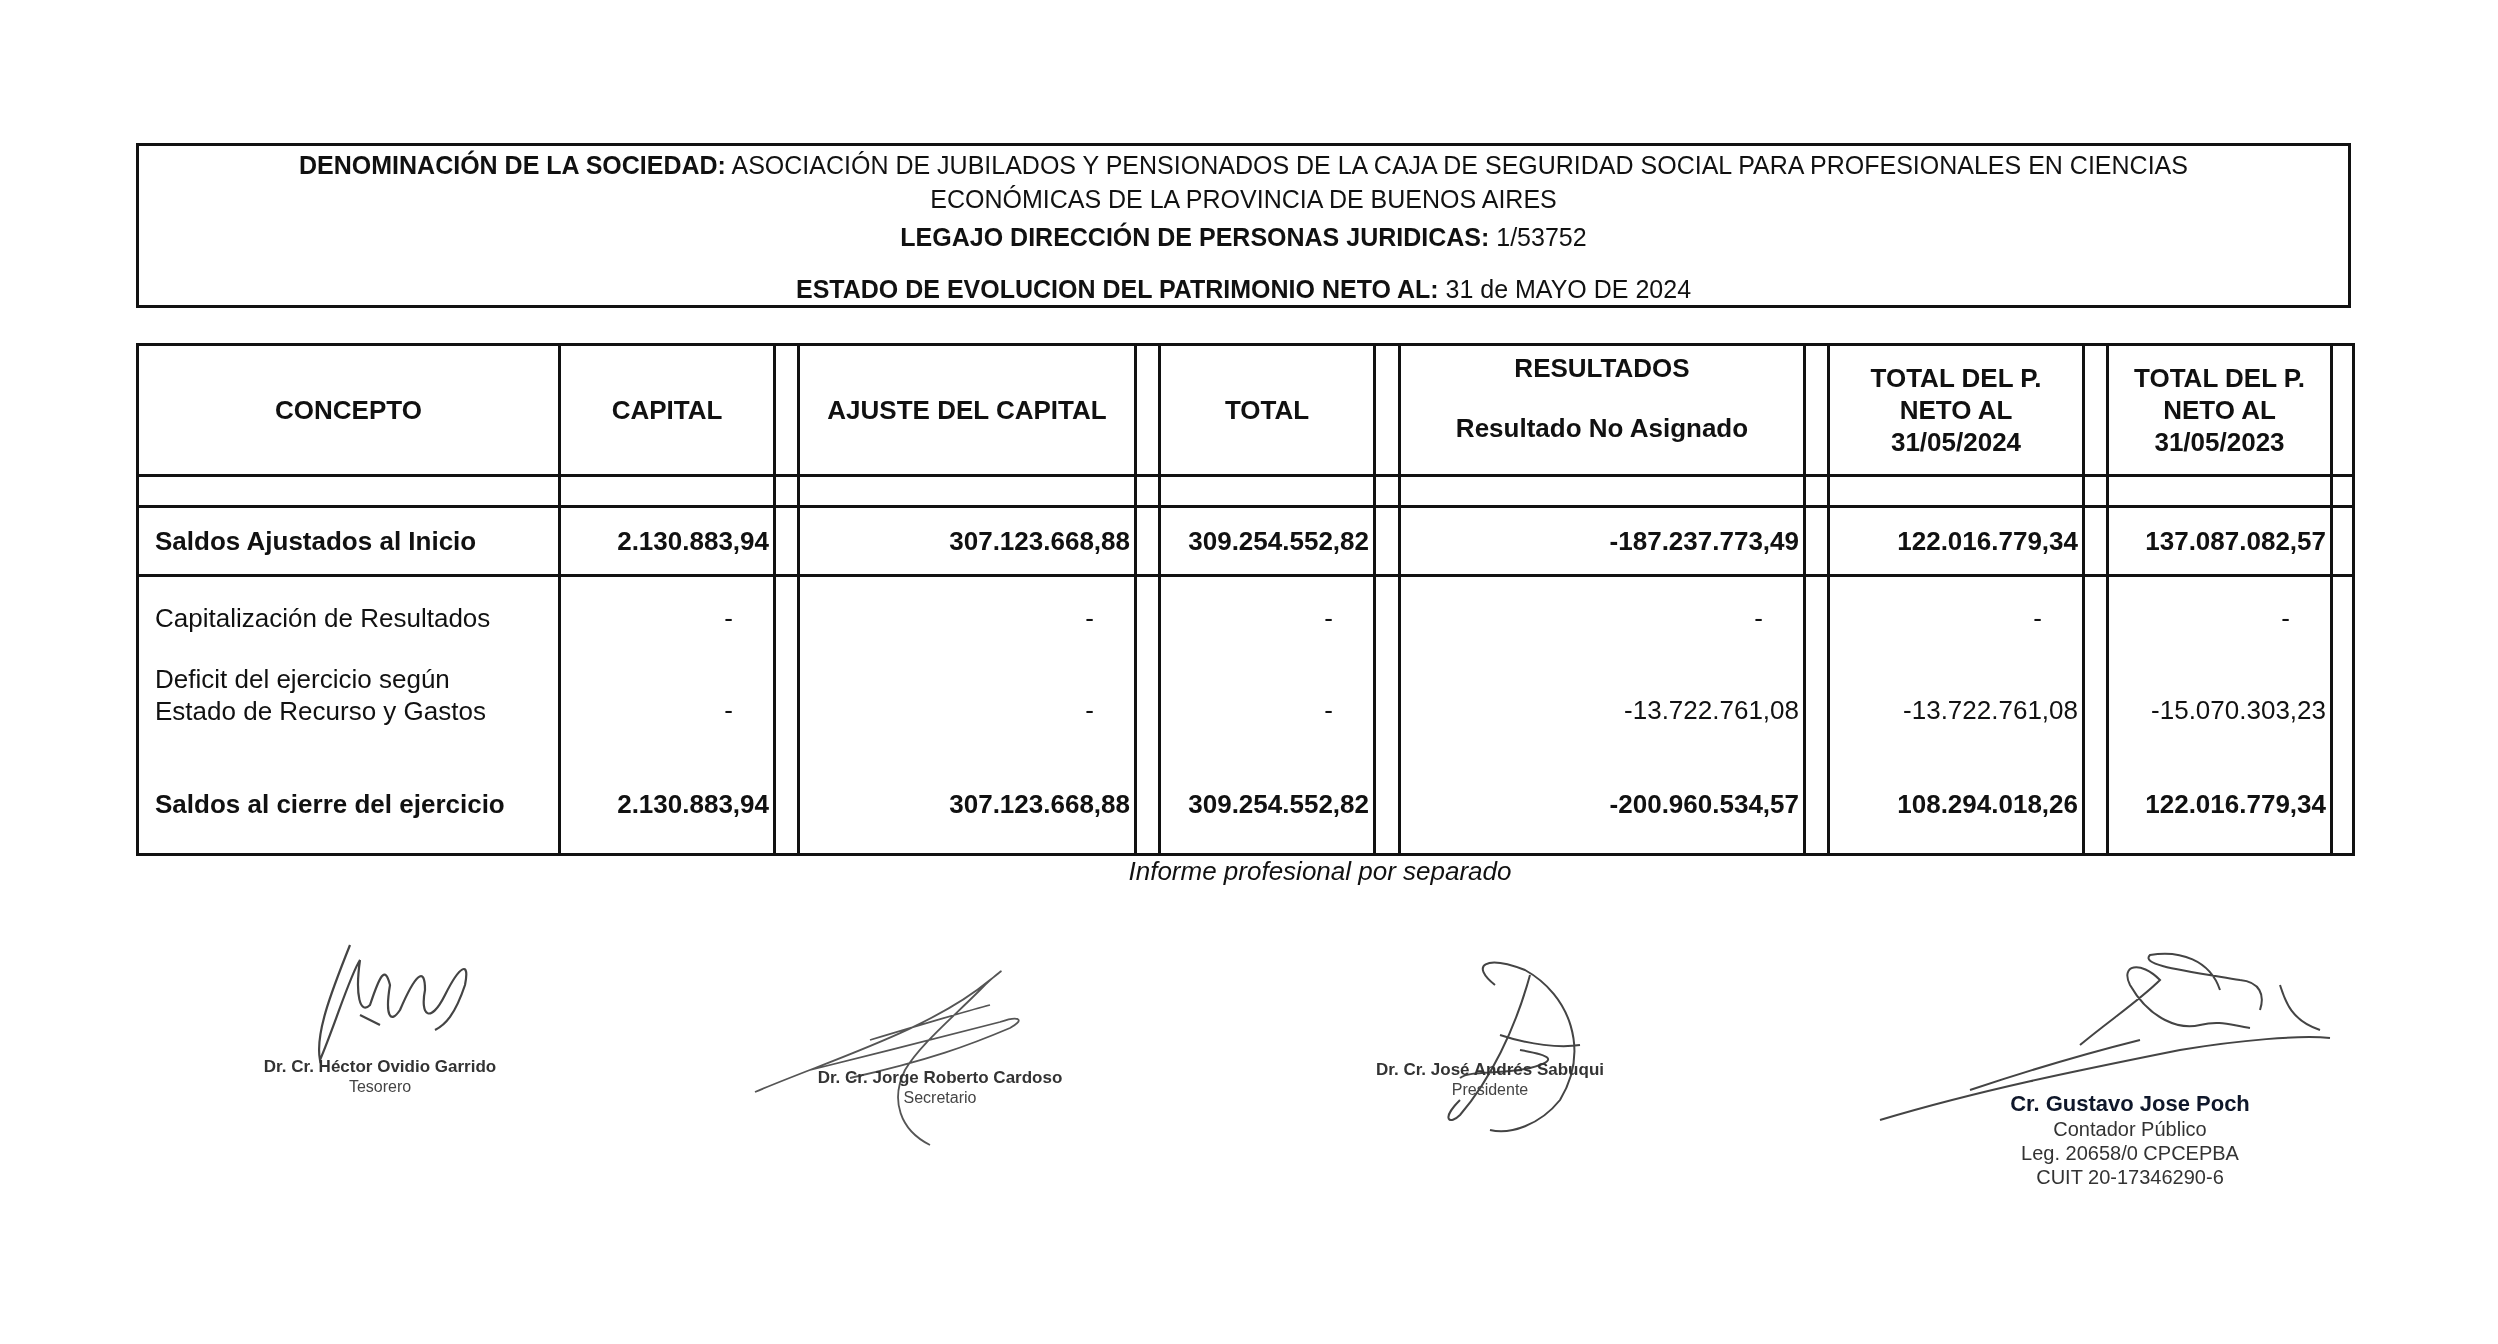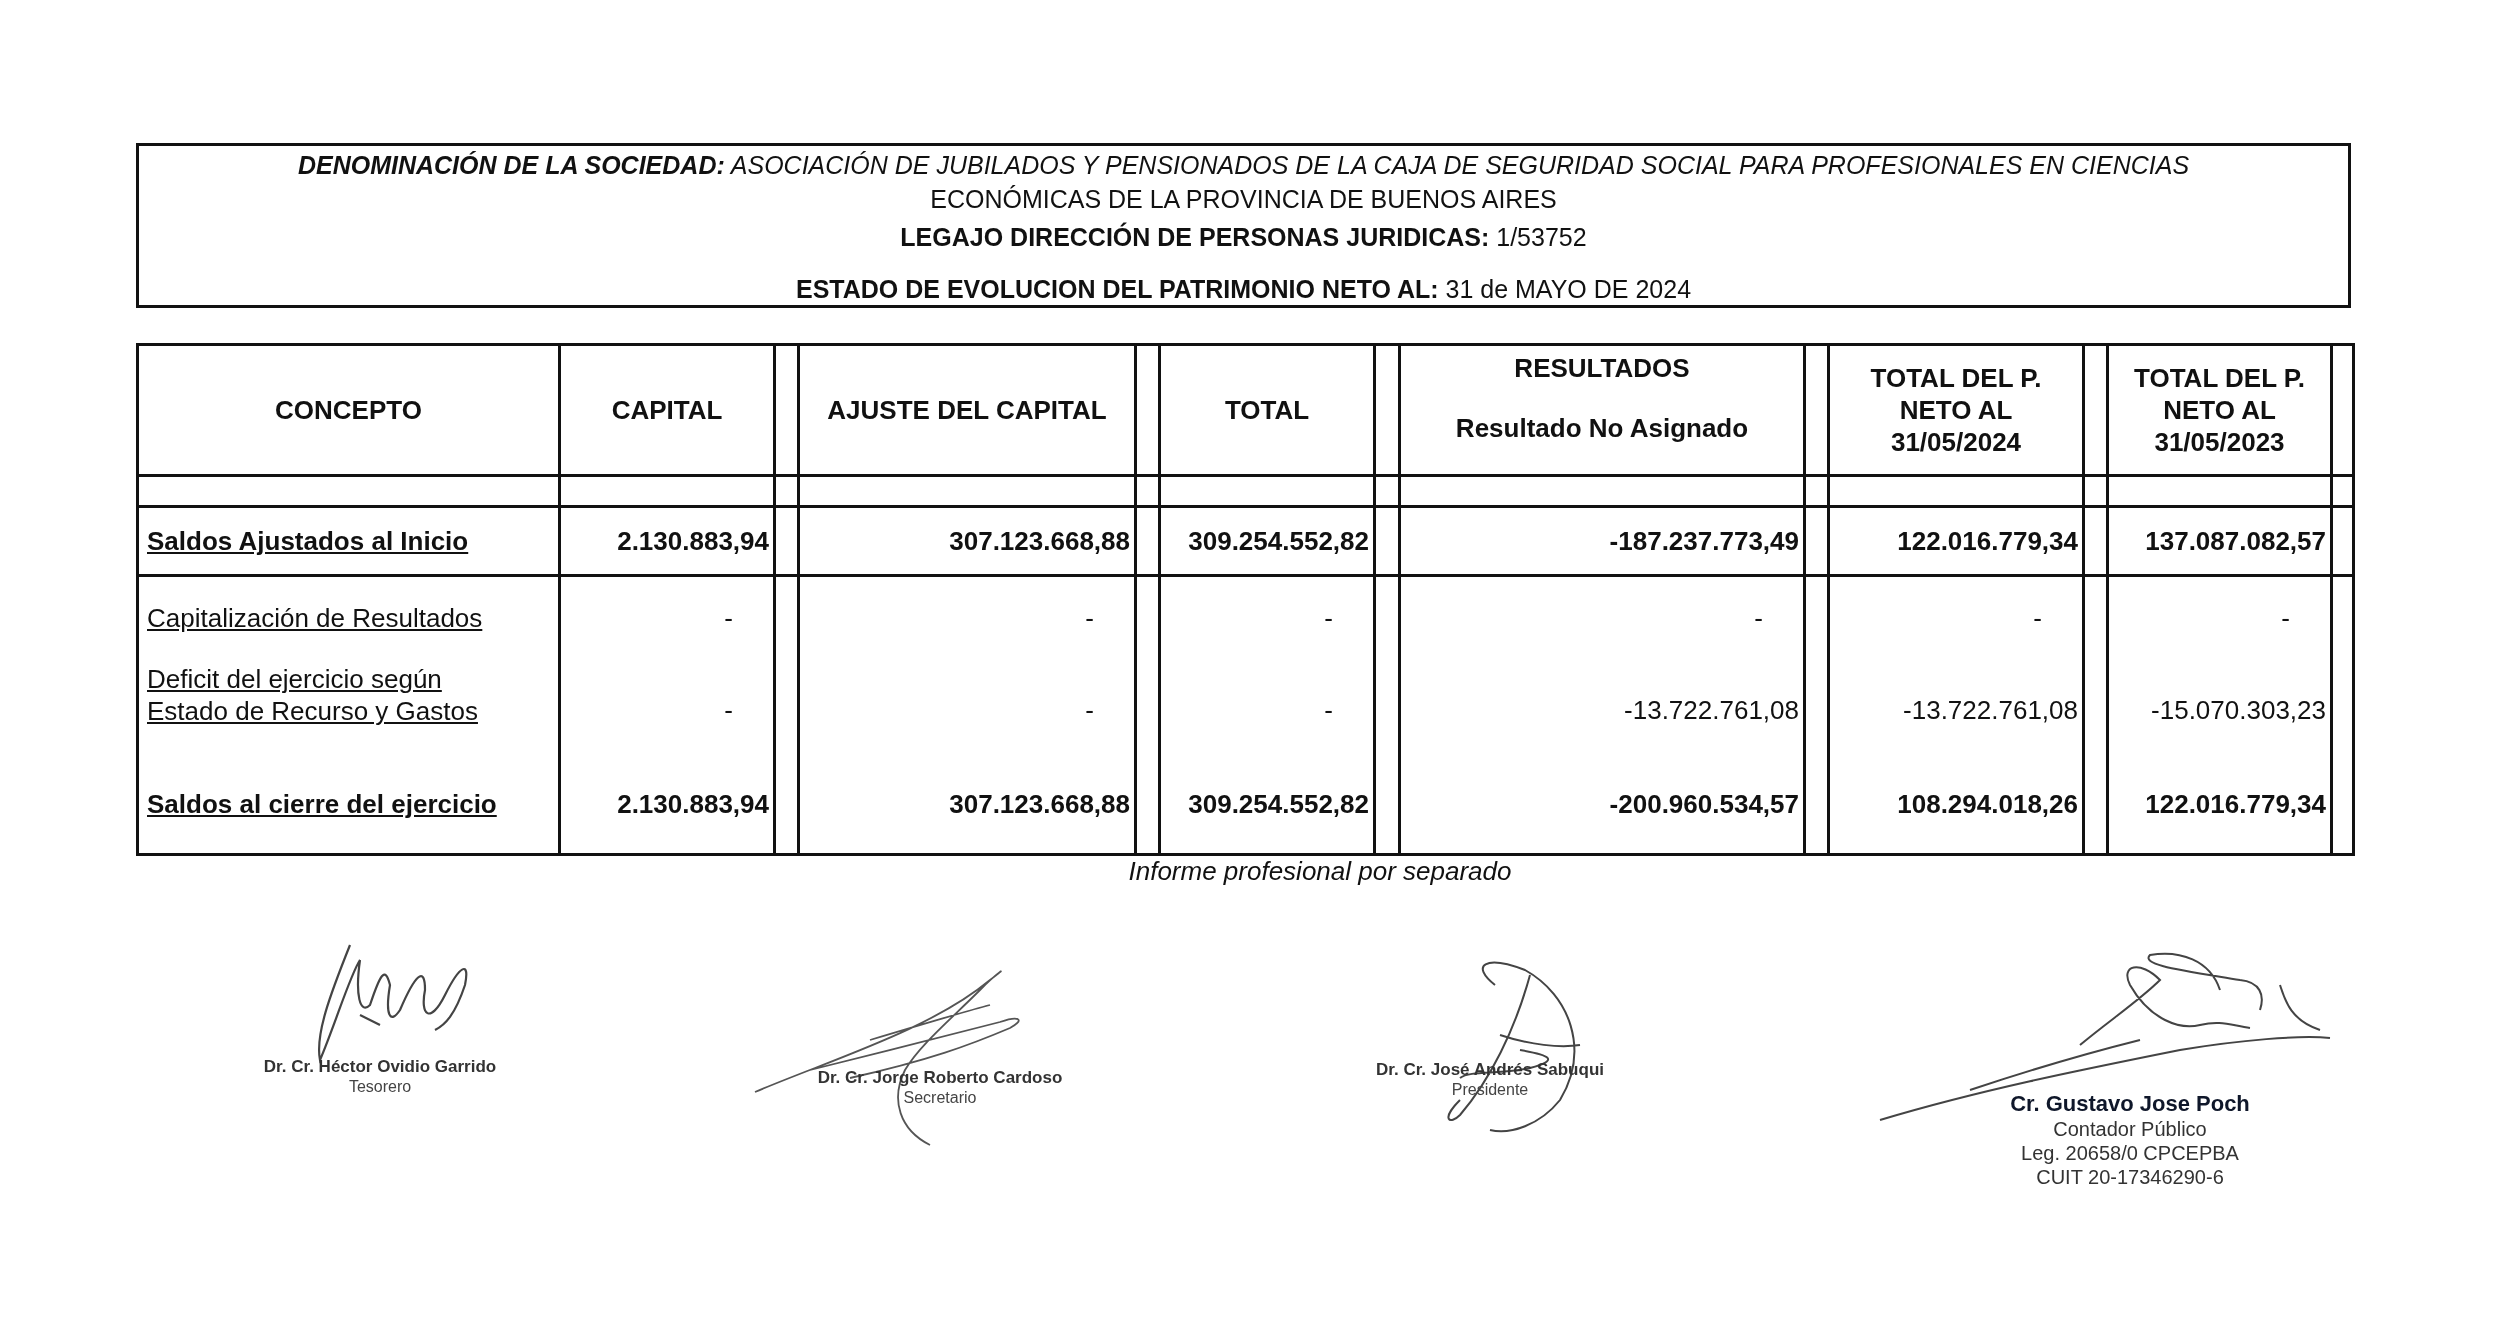--- a/index.html
+++ b/index.html
@@ -4,34 +4,34 @@
   <style>
     html, body { margin: 0; padding: 0; background: #ffffff; }
     body { width: 2498px; height: 1344px; position: relative; overflow: hidden;
            font-family: "Liberation Sans", sans-serif; color: #111111; }
 
     
     .hdr-box { position: absolute; left: 136px; top: 143px; width: 2215px; height: 165px;
                border: 3px solid #111; box-sizing: border-box; text-align: center; }
     .hdr-line { position: absolute; left: 0; right: 0; font-size: 25px; line-height: 30px; }
     .hdr-line b { font-weight: bold; }
-    .l1 { top: 4px; font-style: italic; }
+    .l1 { top: 4px; }
     .l2 { top: 38px; }
     .l3 { top: 76px; }
     .l4 { top: 128px; }
 
     
     .tbl { position: absolute; left: 136px; top: 343px; width: 2219px; height: 513px; }
     .vline { position: absolute; top: 0; bottom: 0; width: 3px; background: #111; }
     .hline { position: absolute; left: 0; right: 0; height: 3px; background: #111; }
 
     .cell { position: absolute; display: flex; align-items: center; font-size: 26px; line-height: 32px; box-sizing: border-box; }
     .cell.center { justify-content: center; text-align: center; }
     .cell.right { justify-content: flex-end; text-align: right; padding-right: 4px; }
-    .cell.left { justify-content: flex-start; text-align: right; padding-left: 8px; text-decoration: underline; }
+    .cell.left { justify-content: flex-start; text-align: right; padding-left: 16px; }
     .bold { font-weight: bold; }
     .hdrtxt { font-weight: bold; font-size: 26px; }
 
     .footnote { position: absolute; left: 1000px; width: 640px; top: 855px; text-align: center;
                 font-style: italic; font-size: 26px; line-height: 32px; }
 
     
     .sig { position: absolute; text-align: center; color: #333; font-weight: bold; }
     .sig .name { font-size: 17px; line-height: 20px; white-space: nowrap; }
     .sig .role { font-size: 16px; line-height: 19px; font-weight: normal; color: #444; }

